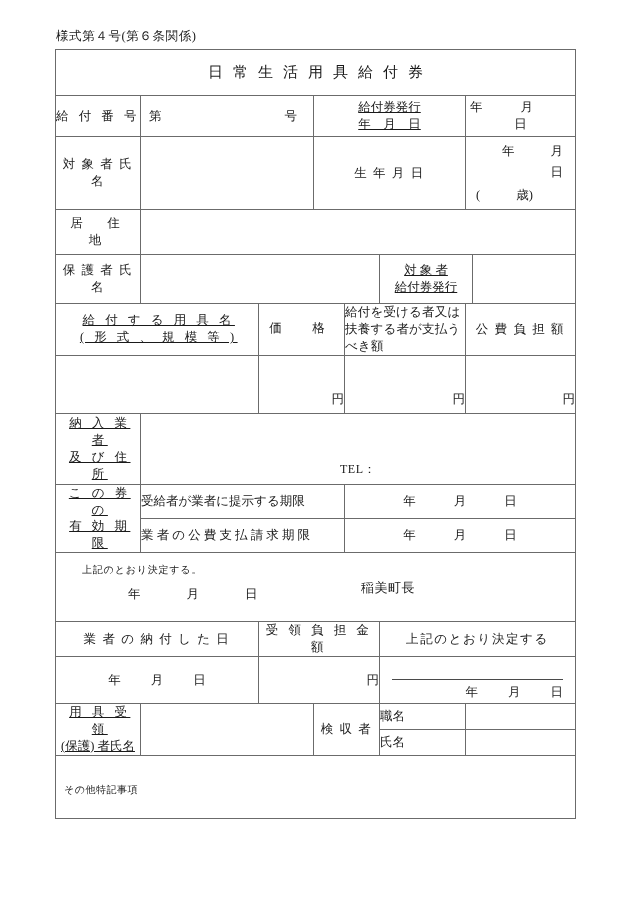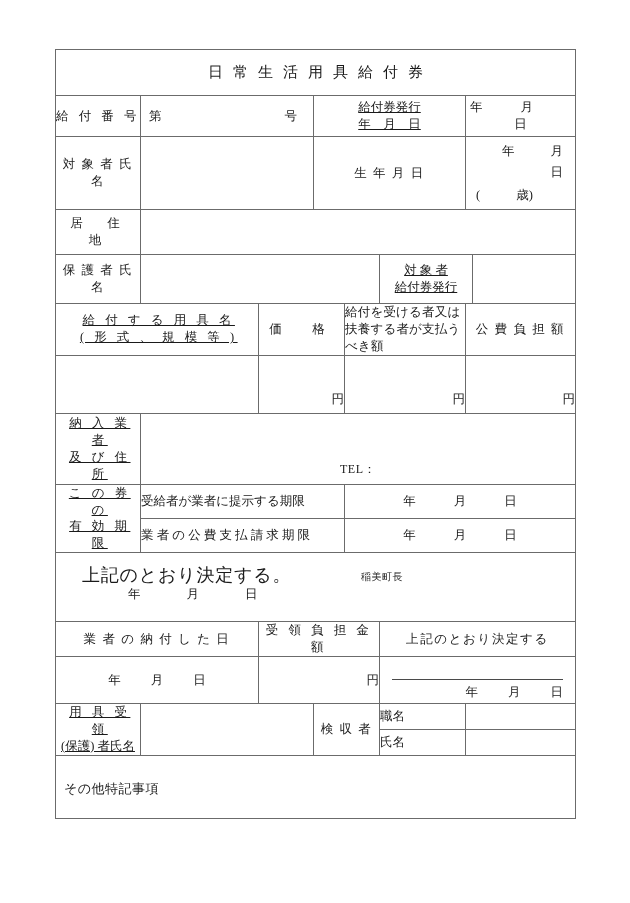--- a/index.html
+++ b/index.html
@@ -63,21 +63,21 @@
     letter-spacing: 10px;
     padding-left: 10px;
   }
 
   .lbl {
     text-align: center;
   }
   .sp-w { letter-spacing: 6px; padding-left: 6px; }
   .sp-m { letter-spacing: 3.5px; padding-left: 3.5px; }
   .sp-s { letter-spacing: 1.6px; padding-left: 1.6px; }
-  .sp-xl { letter-spacing: 9px; padding-left: 9px; }
+  .sp-xl { letter-spacing: 9px; padding-left: 9px; font-family: Liberation Mono, monospace; }
 
   .two-line { line-height: 1.5; text-decoration: underline; }
 
   .ymd-row {
     display: block;
     text-align: center;
   }
   .ymd span { display: inline-block; }
   .ymd .y { margin-right: 38px; }
   .ymd .m { margin-right: 38px; }
@@ -135,38 +135,37 @@
   }
 
   .decide-cell {
     height: 68px;
     position: relative;
   }
   .decide-l1 {
     position: absolute;
     left: 26px;
     top: 10px;
-    font-size: 18px;
+    font-size: 10px;
     letter-spacing: 0.8px;
   }
   .decide-l2 {
     position: absolute;
     left: 72px;
     top: 33px;
     font-size: 12.5px;
   }
   .decide-l2 .y { margin-right: 46px; }
   .decide-l2 .m { margin-right: 46px; }
   .decide-mayor {
     position: absolute;
     left: 305px;
-    top: 18px;
-    font-size: 10px;
+    top: 26px;
+    font-size: 13px;
     letter-spacing: 0.5px;
-    font-family: Liberation Mono, monospace;
   }
 
   .sig-cell {
     height: 46px;
     position: relative;
   }
   .sig-line {
     position: absolute;
     left: 12px;
     right: 12px;
@@ -180,41 +179,42 @@
   }
   .sig-ymd .y { margin-right: 30px; }
   .sig-ymd .m { margin-right: 30px; }
 
   .notes-cell {
     height: 62px;
     vertical-align: top;
   }
   .notes-text {
     padding: 5px 0 0 8px;
-    font-size: 13px;
+    font-size: 10px;
     letter-spacing: 0.5px;
   }
 
   .h-title { height: 45px; }
   .h-40 { height: 40px; }
   .h-72 { height: 72px; }
   .h-44 { height: 44px; }
   .h-48 { height: 48px; }
   .h-46 { height: 46px; }
   .h-52 { height: 52px; }
   .h-70 { height: 70px; }
   .h-30 { height: 30px; }
   .h-34 { height: 34px; }
   .h-24 { height: 24px; }
 </style>
 </head>
 <body>
 
 <div class="page">
 
+  <div class="form-number">様式第４号(第６条関係)</div>
 
   <table class="form">
     <colgroup>
       <col style="width:85px">
       <col style="width:118px">
       <col style="width:55px">
       <col style="width:31px">
       <col style="width:35px">
       <col style="width:86px">
       <col style="width:7px">

